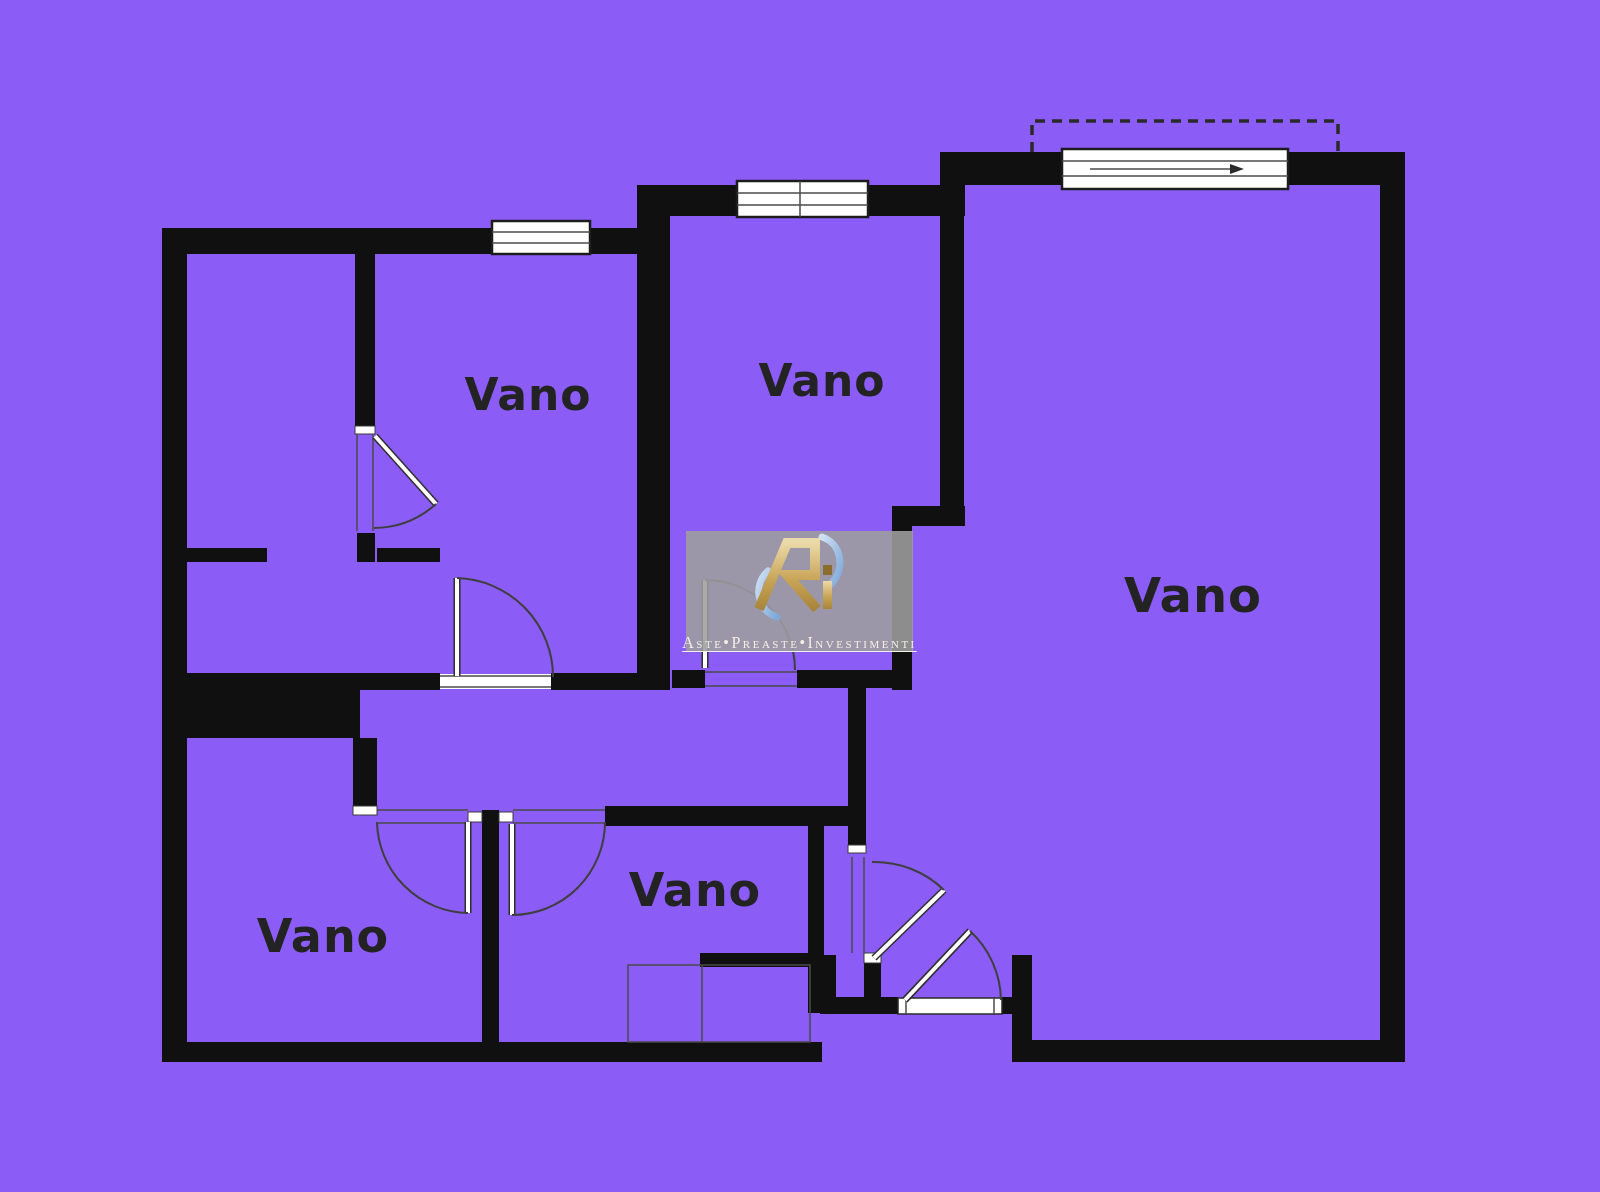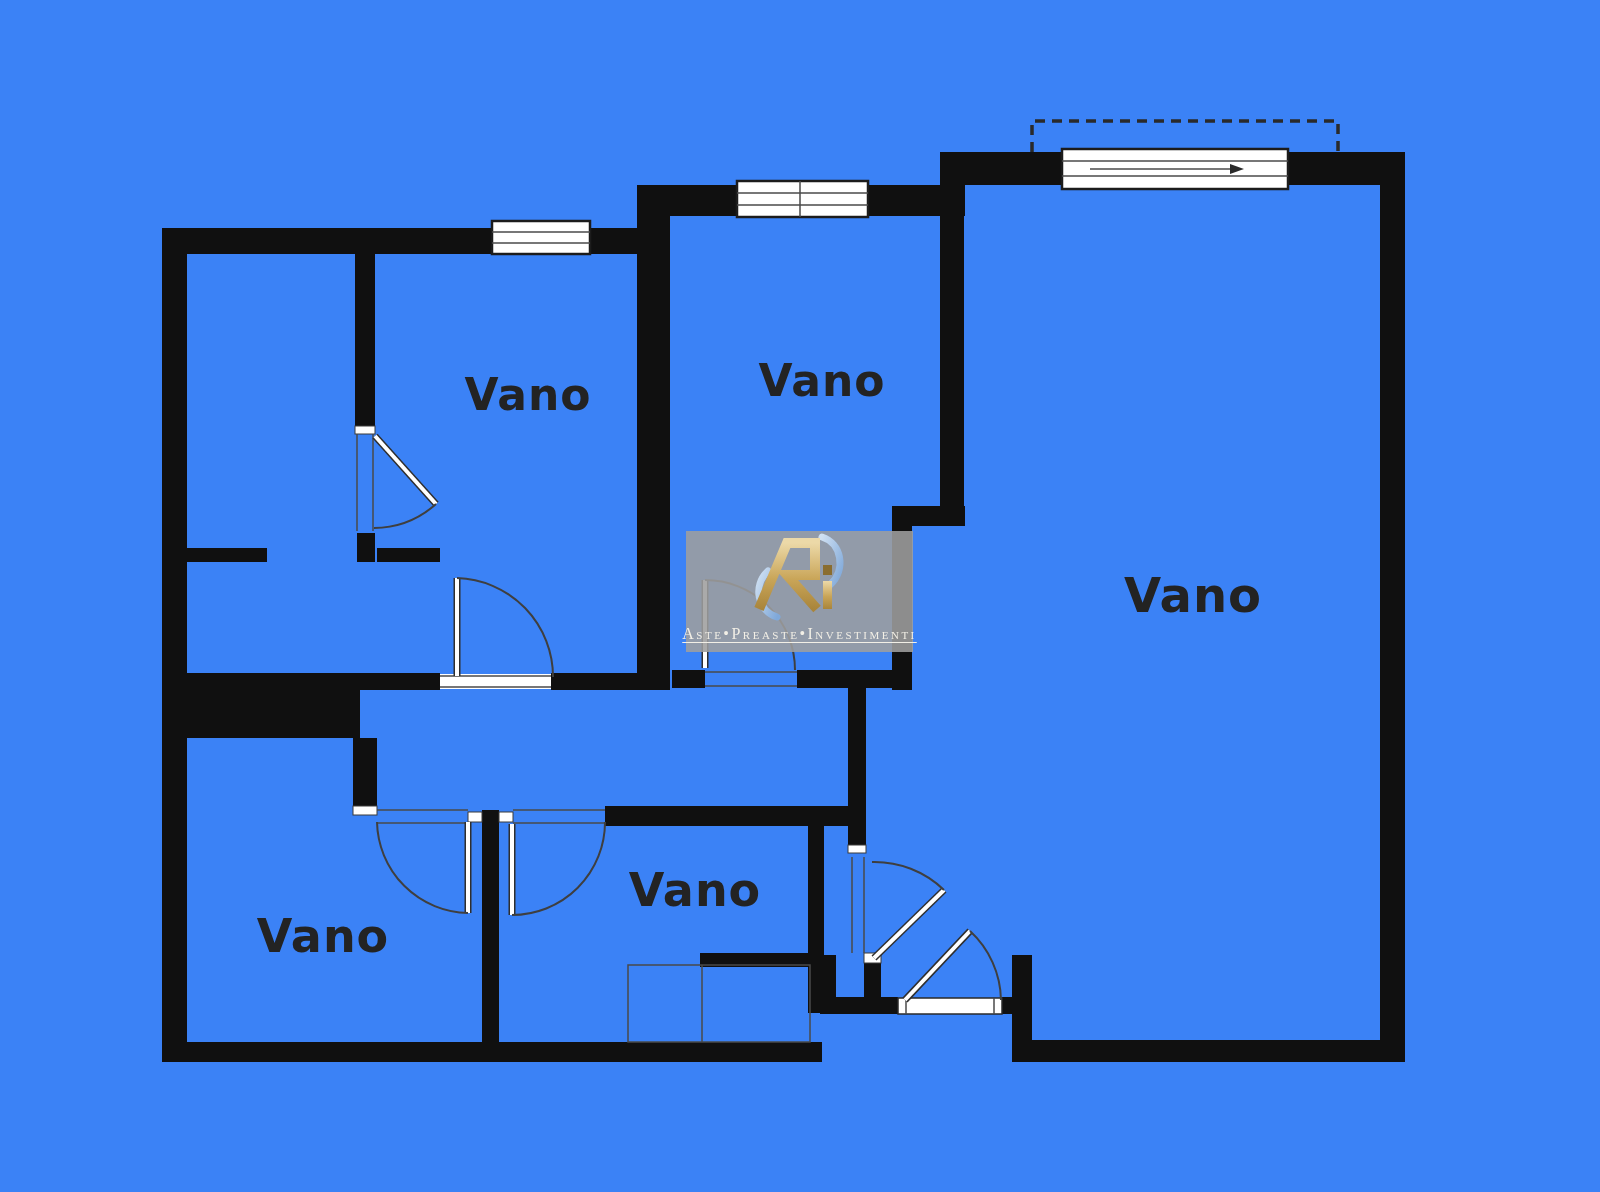--- a/index.html
+++ b/index.html
@@ -1,31 +1,31 @@
 <!DOCTYPE html>
 <html><head>
 <meta charset="utf-8">
 <style>
   html,body{margin:0;padding:0;background:#ffffff;}
-  #stage{position:relative;width:1600px;height:1192px;background:#3b82f6;overflow:hidden;
+  #stage{position:relative;width:1600px;height:1192px;background:#8b5cf6;overflow:hidden;
          font-family:"DejaVu Sans","Liberation Sans",sans-serif;}
   #plan-svg{position:absolute;left:0;top:0;}
   .wall{fill:#101010;stroke:none;}
   .cap{fill:#ffffff;stroke:#3a3a3a;stroke-width:1;}
   .thin1{stroke:#4a4a4a;stroke-width:1.5;fill:none;}
   .arc{stroke:#3f3f3f;stroke-width:2;fill:none;}
   .leaf-o{stroke:#2f2f2f;stroke-width:7;fill:none;stroke-linecap:butt;}
   .leaf-i{stroke:#ffffff;stroke-width:4;fill:none;stroke-linecap:butt;}
   .winbox{fill:#ffffff;stroke:#1c1c1c;stroke-width:2.5;}
   .roomlabel{font-family:"DejaVu Sans","Liberation Sans",sans-serif;font-weight:bold;
              fill:#232323;text-anchor:middle;letter-spacing:1px;}
   
   #watermark{position:absolute;left:686px;top:531px;width:227px;height:121px;
              background:rgba(158,158,158,0.88);display:flex;flex-direction:column;
-             align-items:center;justify-content:flex-start;z-index:5;}
+             align-items:center;justify-content:space-between;z-index:5;}
   #wm-text{font-family:"Liberation Serif","DejaVu Serif",serif;font-variant:small-caps;
            color:#f2efe6;font-size:16px;letter-spacing:2.5px;white-space:nowrap;
            text-decoration:underline;text-underline-offset:3px;text-decoration-thickness:1px;
            margin-top:2px;}
 </style>
 </head>
 <body>
 
 <div id="stage">
   <svg id="plan-svg" width="1600" height="1192" viewBox="0 0 1600 1192">

